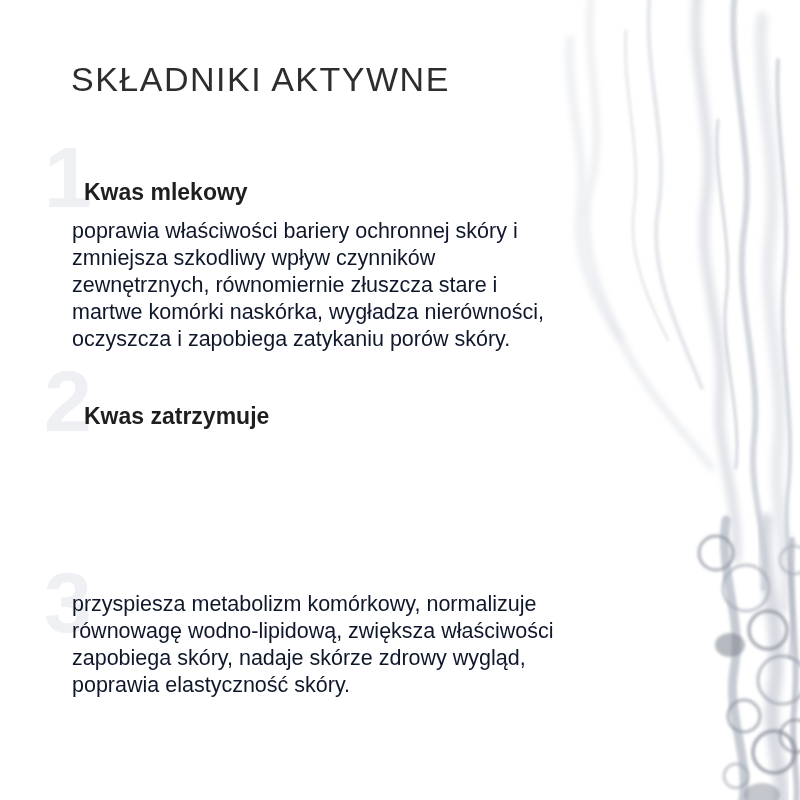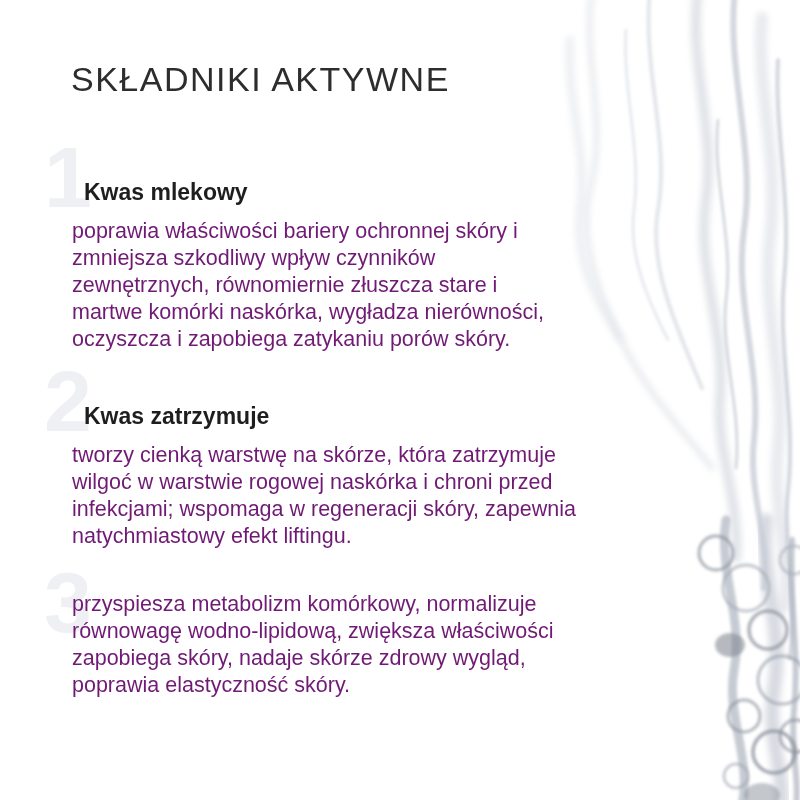--- a/index.html
+++ b/index.html
@@ -59,21 +59,21 @@
     font-weight: 700;
     color: #1e1e1e;
     z-index: 1;
   }
   .ingredient p {
     position: relative;
     margin: 0;
     font-size: 21.5px;
     line-height: 27px;
     font-weight: 400;
-    color: #701a75;
+    color: #0f172a;
     white-space: pre-line;
     z-index: 1;
   }
 </style>
 </head>
 <body>
 
 <div class="page">
 
   <svg class="water" viewBox="0 0 270 800" xmlns="http://www.w3.org/2000/svg" aria-hidden="true">
@@ -124,24 +124,20 @@
     <p>poprawia właściwości bariery ochronnej skóry i
 zmniejsza szkodliwy wpływ czynników
 zewnętrznych, równomiernie złuszcza stare i
 martwe komórki naskórka, wygładza nierówności,
 oczyszcza i zapobiega zatykaniu porów skóry.</p>
   </section>
 
   <section class="ingredient s2">
     <div class="big-number">2</div>
     <h2>Kwas zatrzymuje</h2>
-    <p>tworzy cienką warstwę na skórze, która zatrzymuje
-wilgoć w warstwie rogowej naskórka i chroni przed
-infekcjami; wspomaga w regeneracji skóry, zapewnia
-natychmiastowy efekt liftingu.</p>
   </section>
 
   <section class="ingredient s3">
     <div class="big-number">3</div>
     <p>przyspiesza metabolizm komórkowy, normalizuje
 równowagę wodno-lipidową, zwiększa właściwości
 zapobiega skóry, nadaje skórze zdrowy wygląd,
 poprawia elastyczność skóry.</p>
   </section>
 

